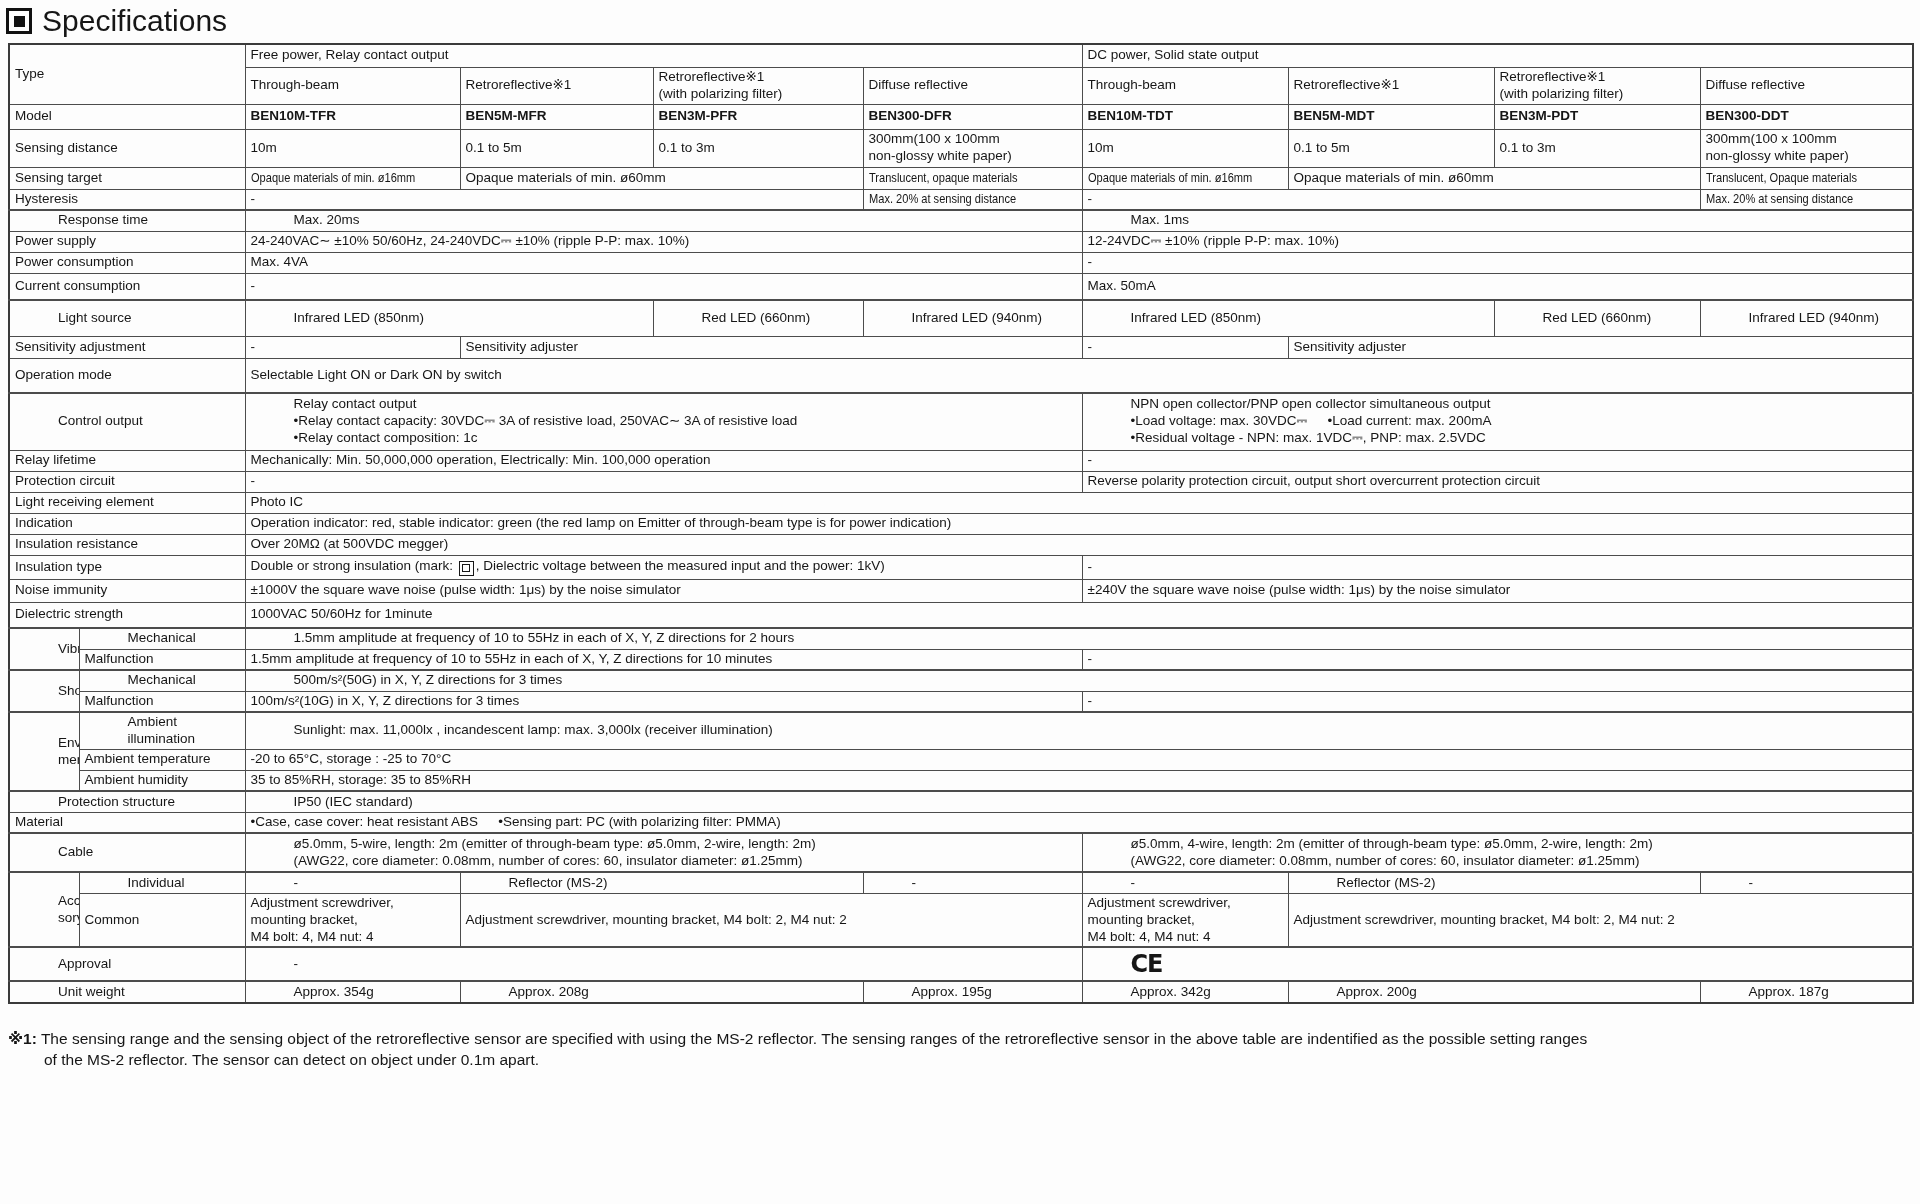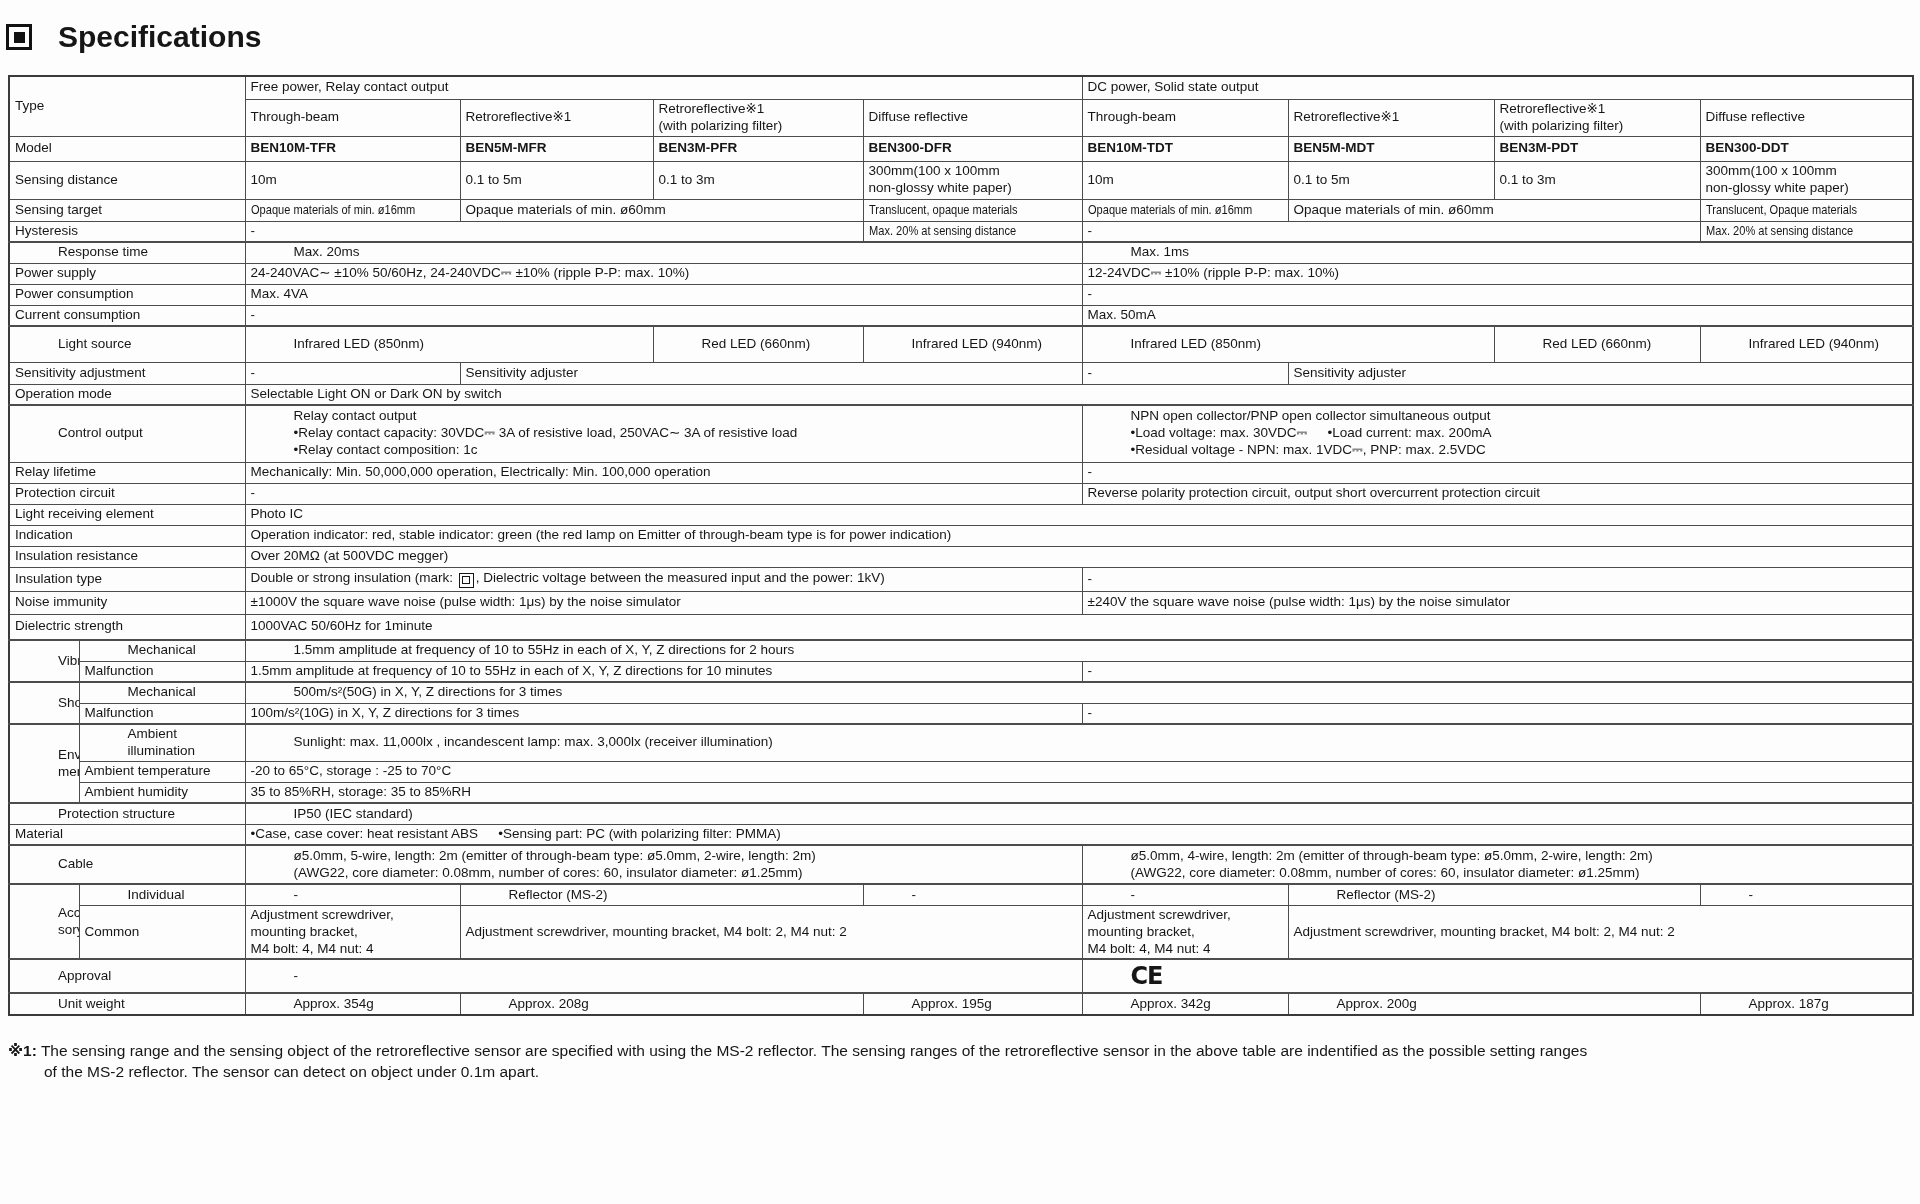--- a/index.html
+++ b/index.html
@@ -4,21 +4,21 @@
 <style>
   html,body{margin:0;padding:0;}
   body{
     width:1920px;height:1204px;background:#fdfdfd;color:#161616;
     font-family:"Liberation Sans","DejaVu Sans",sans-serif;
     overflow:hidden;
   }
   .title-wrap{display:flex;align-items:center;gap:10px;margin:4px 0 5px 6px;}
   .title-icon{width:20px;height:20px;border:3px solid #111;display:flex;align-items:center;justify-content:center;}
   .title-icon .inner{width:11px;height:11px;background:#111;}
-  h1{font-size:30px;margin:16px;font-weight:bold;letter-spacing:0;}
+  h1{font-size:30px;margin:0;font-weight:normal;letter-spacing:0;}
   table{
     border-collapse:collapse;table-layout:fixed;width:1904px;margin-left:8px;
     font-size:13.5px;line-height:1.25;
   }
   td,th{
     border:1px solid #4c4c4c;padding:1px 5px;vertical-align:middle;text-align:left;
     font-weight:normal;overflow:hidden;
   }
   table{border:2px solid #3a3a3a;}
   tr.sep td, tr.sep th{border-top-width:2px;padding-left:48px;}
@@ -133,21 +133,21 @@
     <td colspan="4">24-240VAC∼ ±10% 50/60Hz, 24-240VDC⎓ ±10% (ripple P-P: max. 10%)</td>
     <td colspan="4">12-24VDC⎓ ±10% (ripple P-P: max. 10%)</td>
   </tr>
 
   <tr style="height:21px">
     <th colspan="2">Power consumption</th>
     <td colspan="4">Max. 4VA</td>
     <td colspan="4">-</td>
   </tr>
 
-  <tr style="height:21px">
+  <tr style="height:27px">
     <th colspan="2">Current consumption</th>
     <td colspan="4">-</td>
     <td colspan="4">Max. 50mA</td>
   </tr>
 
   <tr style="height:36px" class="sep">
     <th colspan="2">Light source</th>
     <td colspan="2">Infrared LED (850nm)</td>
     <td>Red LED (660nm)</td>
     <td>Infrared LED (940nm)</td>
@@ -157,21 +157,21 @@
   </tr>
 
   <tr style="height:22px">
     <th colspan="2">Sensitivity adjustment</th>
     <td>-</td>
     <td colspan="3">Sensitivity adjuster</td>
     <td>-</td>
     <td colspan="3">Sensitivity adjuster</td>
   </tr>
 
-  <tr style="height:21px">
+  <tr style="height:35px">
     <th colspan="2">Operation mode</th>
     <td colspan="8">Selectable Light ON or Dark ON by switch</td>
   </tr>
 
   <tr style="height:57px" class="sep">
     <th colspan="2">Control output</th>
     <td colspan="4" class="pre">Relay contact output
 •Relay contact capacity: 30VDC⎓ 3A of resistive load, 250VAC∼ 3A of resistive load
 •Relay contact composition: 1c</td>
     <td colspan="4" class="pre">NPN open collector/PNP open collector simultaneous output

